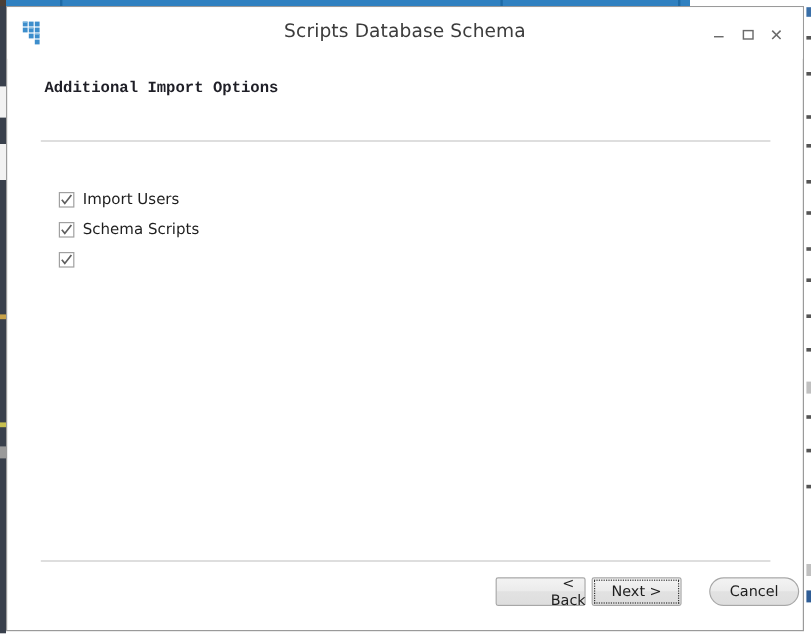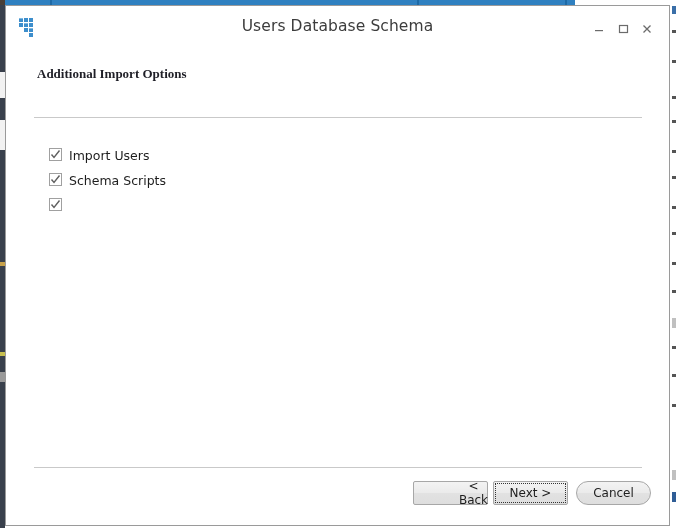--- a/index.html
+++ b/index.html
@@ -116,42 +116,42 @@
   .win-btn svg { display: block; }
 
   
   .step-header {
     position: absolute;
     left: 31px;
     top: 60px;
     font-size: 13px;
     font-weight: bold;
     color: #1f1f27;
-    font-family: Liberation Serif, serif;
+    font-family: Liberation Mono, monospace;
   }
 
   .sep {
     position: absolute;
     left: 28px;
     width: 608px;
     height: 1px;
     background: #c9c9c9;
   }
   .sep-top { top: 111px; }
   .sep-bottom { top: 461px; }
 
   
   .options {
     position: absolute;
     left: 43px;
     top: 142px;
   }
   .option-row {
     display: flex;
-    align-items: flex-start;
+    align-items: flex-end;
     height: 25px;
     margin-bottom: 0px;
   }
   .checkbox {
     width: 13px;
     height: 13px;
     border: 1px solid #a0a0a0;
     background: #ffffff;
     box-sizing: border-box;
     position: relative;
@@ -190,21 +190,21 @@
     color: #1e1e1e;
     font-family: "DejaVu Sans", sans-serif;
     display: flex;
     align-items: center;
     justify-content: center;
     padding: 0;
     cursor: default;
   }
   .btn-back   { left: 407px; padding-left: 46px; }
   .btn-next   { left: 487px; }
-  .btn-cancel { left: 570px; border-radius: 12px; }
+  .btn-cancel { left: 585px; border-radius: 12px; }
 
   .btn-next .focus-ring {
     position: absolute;
     left: 1px; top: 1px; right: 1px; bottom: 1px;
     border: 1px dotted #333333;
     pointer-events: none;
   }
 </style>
 </head>
 <body>
@@ -262,21 +262,21 @@
             <rect x="11" y="16" width="4" height="4"></rect>
           </g>
           <g fill="#7fb8e0">
             <rect x="1" y="1" width="4" height="1"></rect>
             <rect x="6" y="6" width="4" height="1"></rect>
             <rect x="11" y="11" width="4" height="1"></rect>
           </g>
         </svg>
       </div>
 
-      <div class="title-text">Users Database Schema</div>
+      <div class="title-text">Scripts Database Schema</div>
 
       <div class="win-controls">
         <div class="win-btn">
           <svg width="12" height="12" viewBox="0 0 12 12">
             <rect x="2" y="7" width="8" height="1.2" fill="#6b6b6b"></rect>
           </svg>
         </div>
         <div class="win-btn">
           <svg width="12" height="12" viewBox="0 0 12 12">
             <rect x="2.5" y="2.5" width="8" height="7" fill="none" stroke="#6b6b6b" stroke-width="1.2"></rect>

